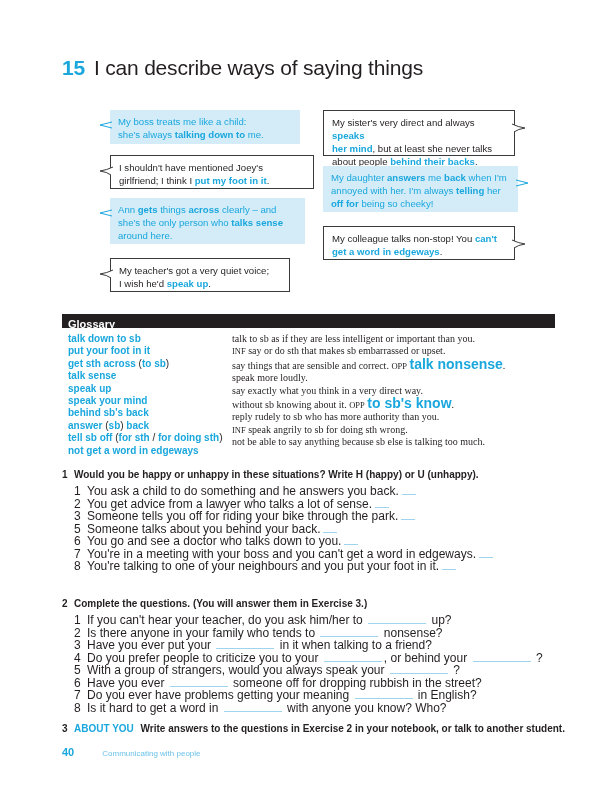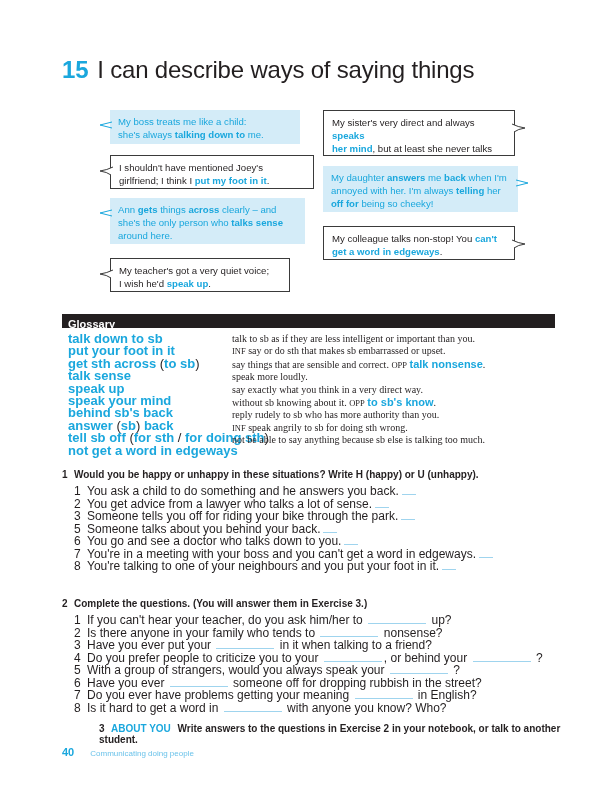--- a/index.html
+++ b/index.html
@@ -1,51 +1,51 @@
 <!DOCTYPE html>
 <html><head>
 <meta charset="utf-8">
 <style>
   * { box-sizing: border-box; margin: 0; padding: 0; }
   html, body { width: 600px; height: 800px; background: #ffffff; overflow: hidden; }
   body { position: relative; font-family: "Liberation Sans", "DejaVu Sans", sans-serif; color: #231f20; }
 
-  .title { position: absolute; left: 62px; top: 56px; font-size: 24px; color: #231f20; letter-spacing: -0.2px; }
+  .title { position: absolute; left: 62px; top: 56px; font-size: 21px; color: #231f20; letter-spacing: -0.2px; }
   .title .num { color: #1aa7dd; font-weight: bold; margin-right: 9px; }
 
   .bubble { position: absolute; border-radius: 0; font-size: 9.6px; line-height: 13px; padding: 5px 8px; color: #231f20; }
   .bubble.blue { background: #d4ecf8; color: #1aa7dd; }
   .bubble.white { background: #ffffff; border: 1px solid #3a3a3a; }
   .bubble b { color: #1aa7dd; font-weight: bold; }
   .bubble.blue b { color: #1aa7dd; }
   .tail { position: absolute; width: 14px; height: 10px; }
   .tail.left { left: -12px; top: 10px; }
   .tail.right { right: -12px; top: 12px; }
 
   .glossary-bar { position: absolute; left: 62px; top: 314px; width: 493px; height: 14px; background: #231f20; }
   .glossary-bar span { color: #fff; font-weight: bold; font-size: 11px; line-height: 14px; padding-left: 6px; }
 
-  .g-terms { position: absolute; left: 68px; top: 333px; font-size: 13px; line-height: 12.4px; font-weight: bold; color: #1aa7dd; }
+  .g-terms { position: absolute; left: 68px; top: 333px; font-size: 10px; line-height: 12.4px; font-weight: bold; color: #1aa7dd; }
   .g-terms .paren { color: #231f20; font-weight: normal; }
   .g-defs { position: absolute; left: 232px; top: 333px; font-family: "Liberation Serif", "DejaVu Serif", serif; font-size: 10px; line-height: 12.4px; color: #231f20; }
   .g-defs .sc { font-variant: small-caps; font-size: 8.5px; }
-  .g-defs b { font-family: "Liberation Sans", sans-serif; color: #1aa7dd; font-size: 11px; }
+  .g-defs b { font-family: "Liberation Sans", sans-serif; color: #1aa7dd; font-size: 14px; }
 
   .ex-head { position: absolute; left: 62px; font-size: 10px; font-weight: bold; color: #231f20; }
   .ex-head .n { display: inline-block; width: 12px; }
   .ex-head .about { color: #1aa7dd; margin-right: 4px; }
   .ex-list { position: absolute; left: 74px; font-size: 12px; line-height: 12.5px; color: #231f20; }
   .ex-list .row { white-space: nowrap; }
   .ex-list .idx { display: inline-block; width: 13px; }
   .blank { display: inline-block; border-bottom: 1px solid #9fd4ee; height: 9px; vertical-align: baseline; }
   .blank.short { width: 14px; margin-left: 3px; }
   .blank.long { width: 58px; margin: 0 2px; }
 
   .footer { position: absolute; left: 62px; top: 746px; font-size: 10px; color: #1aa7dd; }
-  .footer .pg { font-weight: bold; font-size: 11px; margin-right: 16px; }
+  .footer .pg { font-weight: bold; font-size: 11px; margin-right: 28px; }
   .footer .sec { font-size: 8px; color: #6cc3ea; }
 </style>
 </head>
 <body>
 
 <div class="title">
   <span class="num">15</span><span>I can describe ways of saying things</span>
 </div>
 
 <div class="bubble blue" style="left:110px; top:110px; width:190px; height:34px;">
@@ -80,20 +80,21 @@
   <div><span>My teacher's got a very quiet voice;</span></div>
   <div><span>I wish he'd </span><b>speak up</b><span>.</span></div>
 </div>
 
 <div class="bubble white" style="left:323px; top:110px; width:192px; height:46px;">
   <svg class="tail right" viewBox="0 0 14 10">
       <path d="M0 1 Q6 4 13 5 Q6 6 2 9" fill="#fff" stroke="#3a3a3a" stroke-width="1"></path>
     </svg>
   <div><span>My sister's very direct and always </span><b>speaks</b></div>
   <div><b>her mind</b><span>, but at least she never talks</span></div>
+  <div><span>about people </span><b>behind their backs</b><span>.</span></div>
 </div>
 
 <div class="bubble blue" style="left:323px; top:166px; width:195px; height:46px;">
   <svg class="tail right" viewBox="0 0 14 10">
       <path d="M0 2 L12 5 L0 8" fill="none" stroke="#1aa7dd" stroke-width="1"></path>
     </svg>
   <div><span>My daughter </span><b>answers</b><span> me </span><b>back</b><span> when I'm</span></div>
   <div><span>annoyed with her. I'm always </span><b>telling</b><span> her</span></div>
   <div><b>off for</b><span> being so cheeky!</span></div>
 </div>
@@ -155,19 +156,19 @@
   <div class="row"><span class="idx">1</span><span>If you can't hear your teacher, do you ask him/her to</span> <span class="blank long"></span> <span>up?</span></div>
   <div class="row"><span class="idx">2</span><span>Is there anyone in your family who tends to</span> <span class="blank long"></span> <span>nonsense?</span></div>
   <div class="row"><span class="idx">3</span><span>Have you ever put your</span> <span class="blank long"></span> <span>in it when talking to a friend?</span></div>
   <div class="row"><span class="idx">4</span><span>Do you prefer people to criticize you to your</span> <span class="blank long"></span><span>, or behind your</span> <span class="blank long"></span> <span>?</span></div>
   <div class="row"><span class="idx">5</span><span>With a group of strangers, would you always speak your</span> <span class="blank long"></span> <span>?</span></div>
   <div class="row"><span class="idx">6</span><span>Have you ever</span> <span class="blank long"></span> <span>someone off for dropping rubbish in the street?</span></div>
   <div class="row"><span class="idx">7</span><span>Do you ever have problems getting your meaning</span> <span class="blank long"></span> <span>in English?</span></div>
   <div class="row"><span class="idx">8</span><span>Is it hard to get a word in</span> <span class="blank long"></span> <span>with anyone you know? Who?</span></div>
 </div>
 
-<div class="ex-head" style="top:723px;margin-left:37px;">
+<div class="ex-head" style="top:723px;">
   <span class="n">3</span><span class="about">ABOUT YOU</span> <span>Write answers to the questions in Exercise 2 in your notebook, or talk to another student.</span>
 </div>
 
 <div class="footer">
-  <span class="pg">40</span><span class="sec">Communicating doing people</span>
+  <span class="pg">40</span><span class="sec">Communicating with people</span>
 </div>
 
 </body></html>

